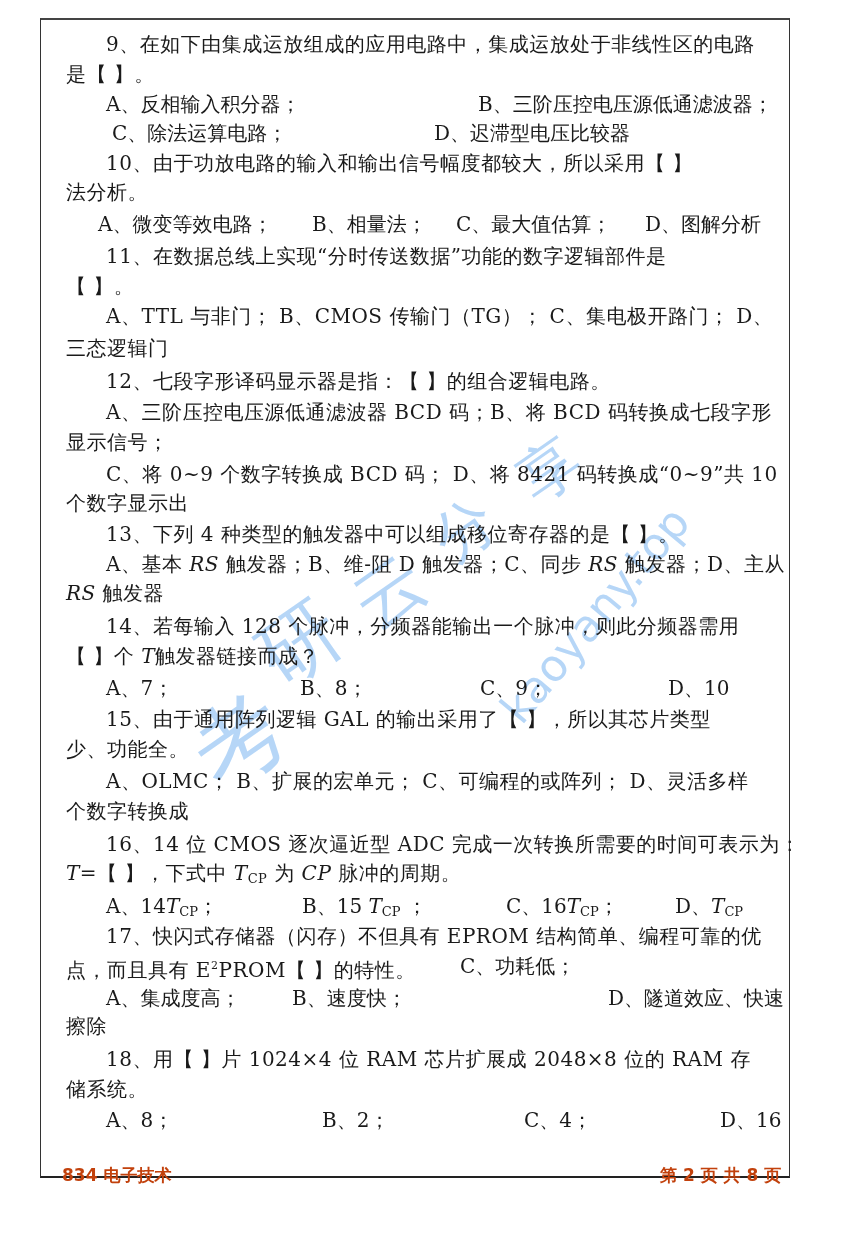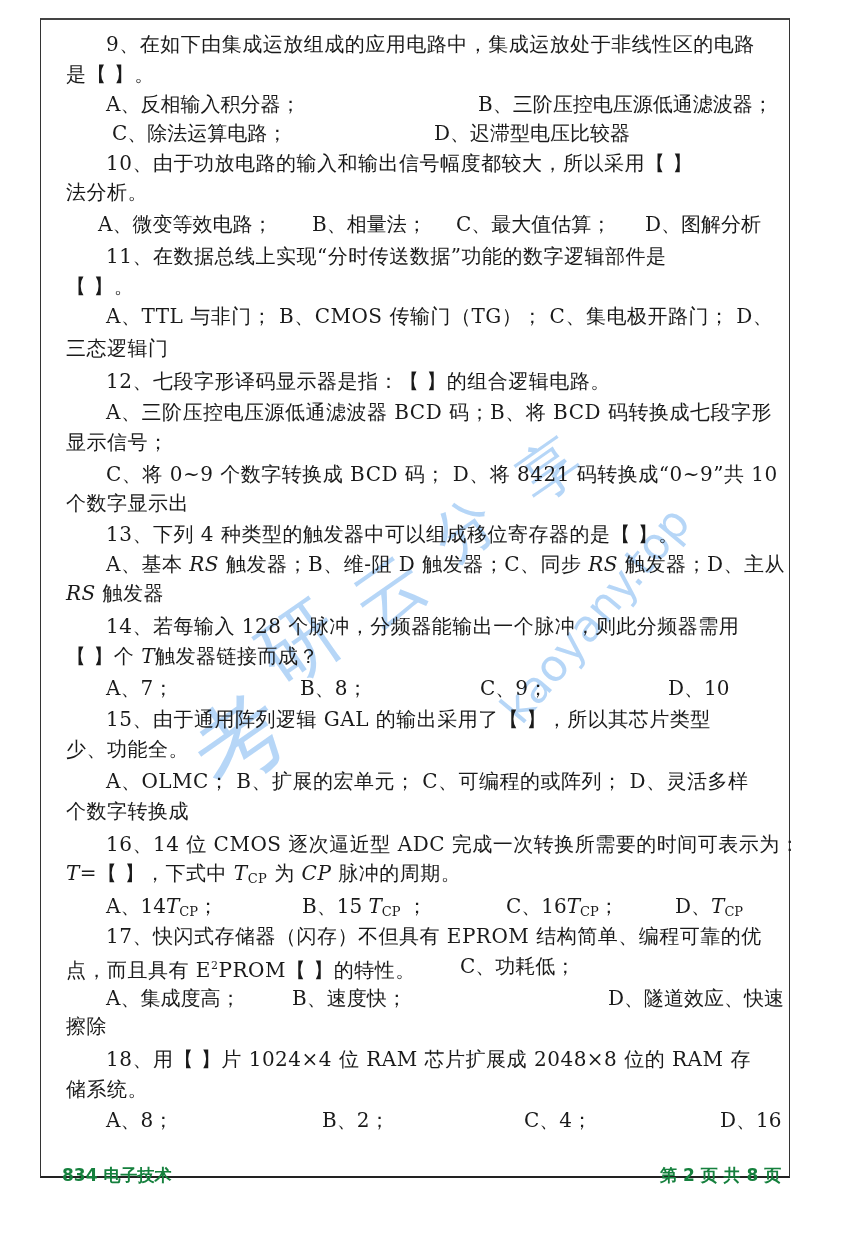--- a/index.html
+++ b/index.html
@@ -7,21 +7,21 @@
          font-family:"DejaVu Serif","Liberation Serif",serif; color:#1a1a1a; }
   .page-box { position:absolute; left:40px; top:18px; width:750px; height:1160px;
               border:1px solid #333; border-top:2px solid #444; border-bottom:2px solid #222;
               box-sizing:border-box; }
   .line { position:absolute; left:0; font-size:20px; line-height:28px; white-space:nowrap; letter-spacing:0.5px; }
   .opt { position:absolute; font-size:20px; line-height:28px; white-space:nowrap; }
   .it { font-style:italic; }
   sub { font-size:13px; vertical-align:-3px; }
   sup { font-size:11px; }
   .footer { position:absolute; top:1164px; font-family:"DejaVu Sans","Liberation Sans",sans-serif;
-            font-size:17px; font-weight:bold; color:#15803d; }
+            font-size:17px; font-weight:bold; color:#c2410c; }
   .wm { position:absolute; color:#9ec9f5; opacity:0.75; pointer-events:none;
         font-family:"DejaVu Sans","Liberation Sans",sans-serif; }
 </style>
 </head>
 <body>
 
 <div class="page-box"></div>
 
 <div class="wm">
 </div>

